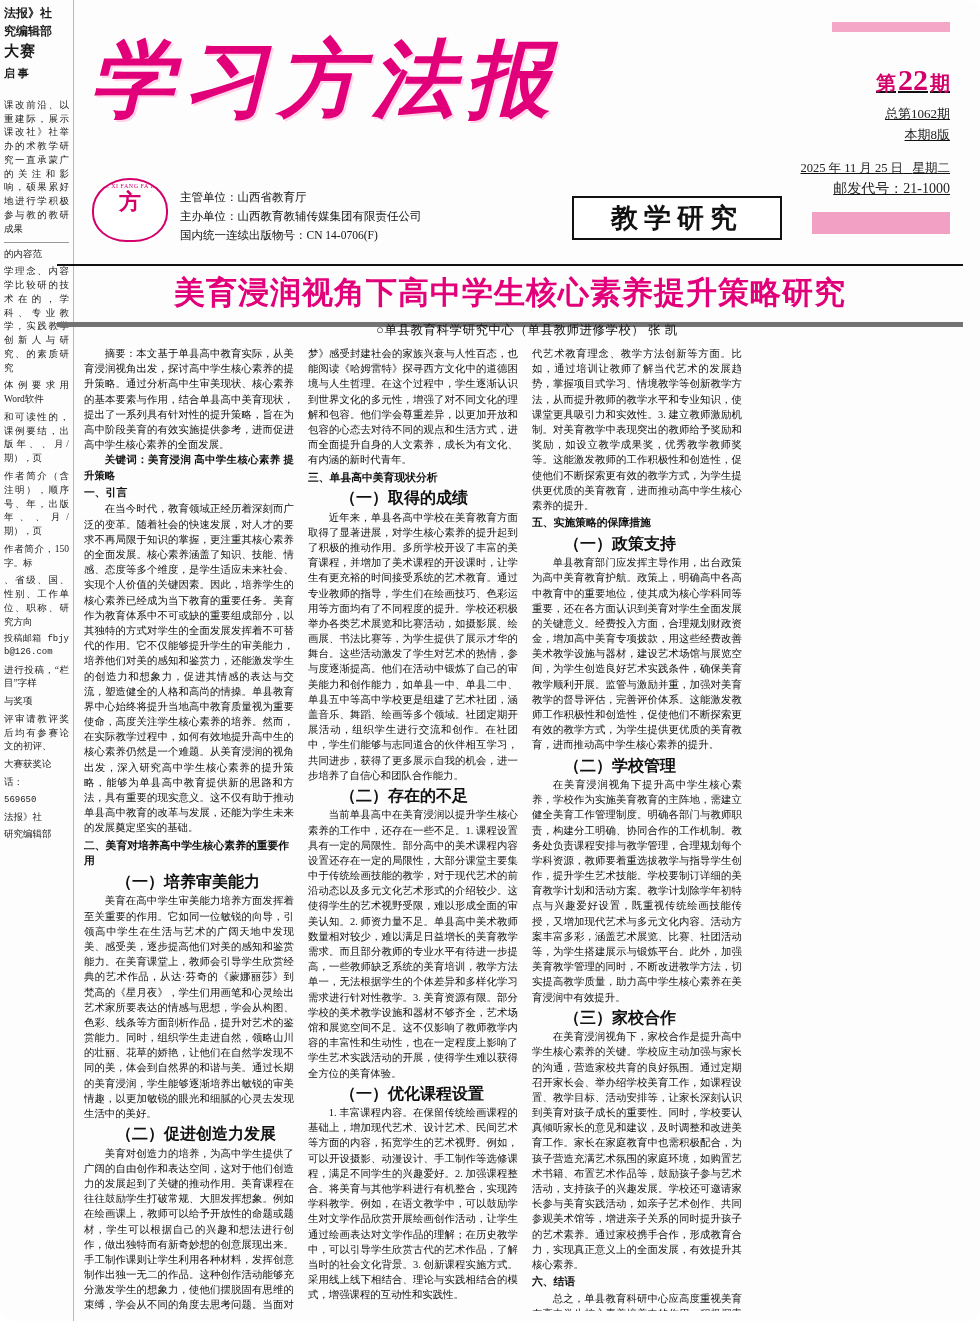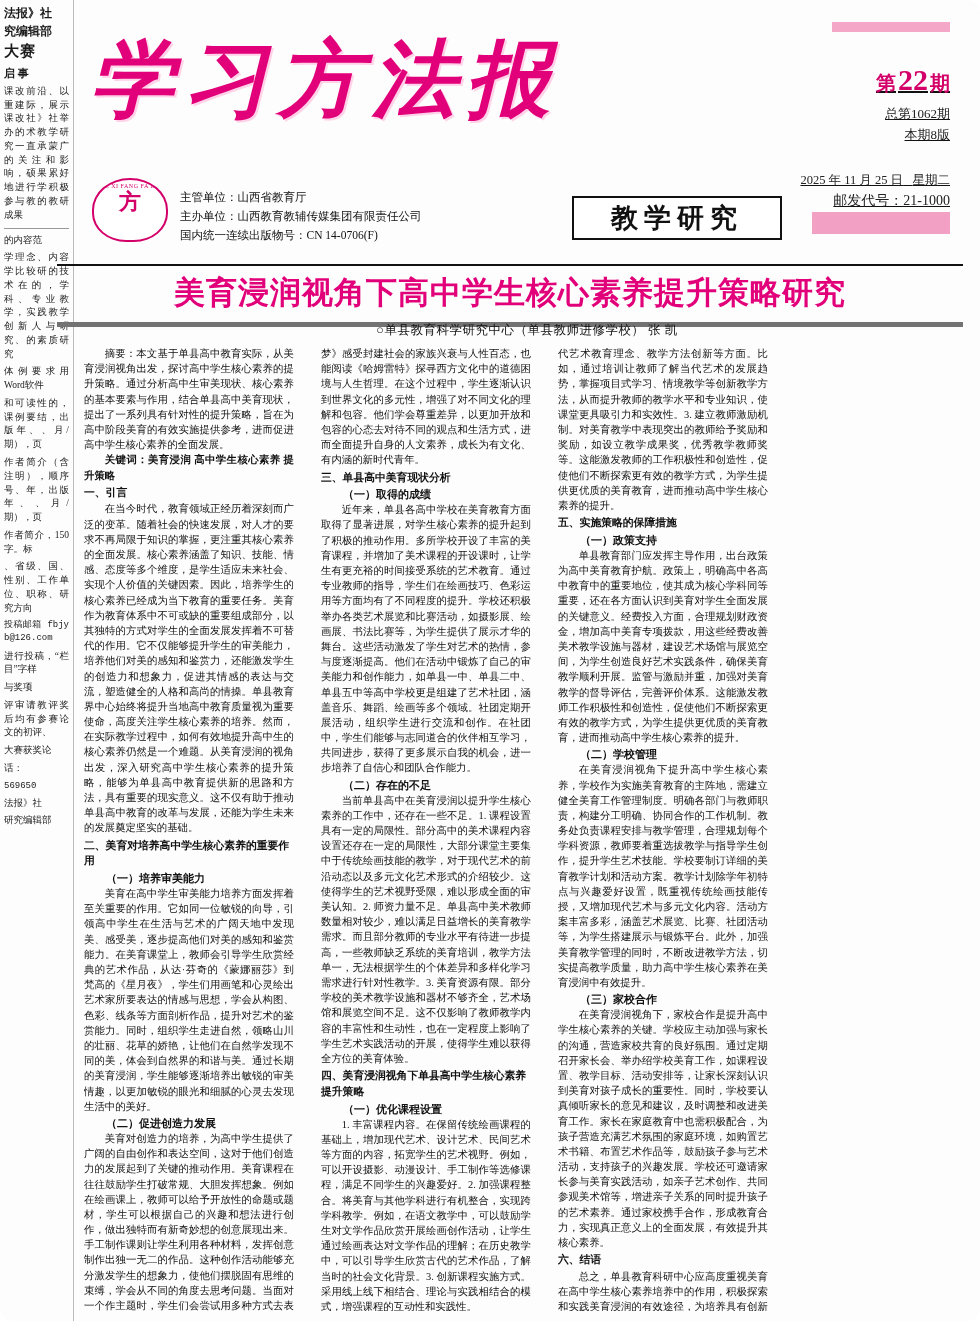--- a/index.html
+++ b/index.html
@@ -45,21 +45,21 @@
   }
   .left-rail .rail-big {
     font-weight: bold;
     font-size: 15px;
     letter-spacing: 1px;
     margin: 2px 0 3px 0;
   }
   .left-rail .rail-sub {
     font-weight: bold;
     font-size: 11px;
-    margin-bottom: 3px;
+    margin-bottom: 17px;
   }
   .left-rail p {
     margin: 0 0 4px 0;
     text-align: justify;
   }
   .left-rail .rail-hr {
     border: none;
     border-top: 1px solid #999;
     margin: 5px 0;
   }
@@ -110,21 +110,21 @@
     font-size: 30px;
     padding: 0 2px;
   }
   .issue-line {
     font-size: 13px;
     color: #222;
   }
   .issue-date {
     font-size: 12.5px;
     color: #222;
-    margin-top: 24px;
+    margin-top: 12px;
   }
   .issue-post {
     font-size: 14px;
     color: #222;
   }
   .pink-bar-2 {
     position: absolute;
     right: 18px; top: 212px;
     width: 138px; height: 22px;
     background: #f2a0c4;
@@ -214,21 +214,21 @@
     letter-spacing: .5px;
   }
 
   
   .body-cols {
     position: absolute;
     left: 84px; top: 346px;
     width: 886px;
     height: 965px;
     display: flex;
-    gap: 27px;
+    gap: 14px;
   }
   .col {
     width: 210px;
     font-size: 10.4px;
     line-height: 1.46;
     text-align: justify;
     color: #111;
     overflow: hidden;
   }
   .col p {
@@ -237,21 +237,21 @@
   }
   .col p.noindent { text-indent: 0; }
   .col h3 {
     margin: 2px 0 1px 0;
     font-size: 10.8px;
     font-weight: bold;
     text-align: left;
   }
   .col h4 {
     margin: 1px 0 0 0;
-    font-size: 11px;
+    font-size: 16px;
     font-weight: bold;
     text-indent: 2em;
   }
 </style>
 </head>
 <body>
 
 <div class="page">
 
   <div class="left-rail">
@@ -329,21 +329,20 @@
         <h4>（二）促进创造力发展</h4>
         <p>美育对创造力的培养，为高中学生提供了广阔的自由创作和表达空间，这对于他们创造力的发展起到了关键的推动作用。美育课程在往往鼓励学生打破常规、大胆发挥想象。例如在绘画课上，教师可以给予开放性的命题或题材，学生可以根据自己的兴趣和想法进行创作，做出独特而有新奇妙想的创意展现出来。手工制作课则让学生利用各种材料，发挥创意制作出独一无二的作品。这种创作活动能够充分激发学生的想象力，使他们摆脱固有思维的束缚，学会从不同的角度去思考问题。当面对一个作主题时，学生们会尝试用多种方式去表现，提出独特的见解和解决方案。在不断的创作实践中，他们的创造力得到了持续锻炼和提升，为今后在各个领域的创新发展奠定坚实基础。</p>
       </div>
     <div class="col" id="c2">
         <p class="noindent">梦》感受封建社会的家族兴衰与人性百态，也能阅读《哈姆雷特》探寻西方文化中的道德困境与人生哲理。在这个过程中，学生逐渐认识到世界文化的多元性，增强了对不同文化的理解和包容。他们学会尊重差异，以更加开放和包容的心态去对待不同的观点和生活方式，进而全面提升自身的人文素养，成长为有文化、有内涵的新时代青年。</p>
         <h3>三、单县高中美育现状分析</h3>
         <h4>（一）取得的成绩</h4>
         <p>近年来，单县各高中学校在美育教育方面取得了显著进展，对学生核心素养的提升起到了积极的推动作用。多所学校开设了丰富的美育课程，并增加了美术课程的开设课时，让学生有更充裕的时间接受系统的艺术教育。通过专业教师的指导，学生们在绘画技巧、色彩运用等方面均有了不同程度的提升。学校还积极举办各类艺术展览和比赛活动，如摄影展、绘画展、书法比赛等，为学生提供了展示才华的舞台。这些活动激发了学生对艺术的热情，参与度逐渐提高。他们在活动中锻炼了自己的审美能力和创作能力，如单县一中、单县二中、单县五中等高中学校更是组建了艺术社团，涵盖音乐、舞蹈、绘画等多个领域。社团定期开展活动，组织学生进行交流和创作。在社团中，学生们能够与志同道合的伙伴相互学习，共同进步，获得了更多展示自我的机会，进一步培养了自信心和团队合作能力。</p>
         <h4>（二）存在的不足</h4>
         <p>当前单县高中在美育浸润以提升学生核心素养的工作中，还存在一些不足。1. 课程设置具有一定的局限性。部分高中的美术课程内容设置还存在一定的局限性，大部分课堂主要集中于传统绘画技能的教学，对于现代艺术的前沿动态以及多元文化艺术形式的介绍较少。这使得学生的艺术视野受限，难以形成全面的审美认知。2. 师资力量不足。单县高中美术教师数量相对较少，难以满足日益增长的美育教学需求。而且部分教师的专业水平有待进一步提高，一些教师缺乏系统的美育培训，教学方法单一，无法根据学生的个体差异和多样化学习需求进行针对性教学。3. 美育资源有限。部分学校的美术教学设施和器材不够齐全，艺术场馆和展览空间不足。这不仅影响了教师教学内容的丰富性和生动性，也在一定程度上影响了学生艺术实践活动的开展，使得学生难以获得全方位的美育体验。</p>
-        <h3>四、美育浸润视角下单县高中学生核心素养提升策略</h3>
         <h4>（一）优化课程设置</h4>
         <p>1. 丰富课程内容。在保留传统绘画课程的基础上，增加现代艺术、设计艺术、民间艺术等方面的内容，拓宽学生的艺术视野。例如，可以开设摄影、动漫设计、手工制作等选修课程，满足不同学生的兴趣爱好。2. 加强课程整合。将美育与其他学科进行有机整合，实现跨学科教学。例如，在语文教学中，可以鼓励学生对文学作品欣赏开展绘画创作活动，让学生通过绘画表达对文学作品的理解；在历史教学中，可以引导学生欣赏古代的艺术作品，了解当时的社会文化背景。3. 创新课程实施方式。采用线上线下相结合、理论与实践相结合的模式，增强课程的互动性和实践性。</p>
       </div>
     <div class="col" id="c3">
         <p class="noindent">代艺术教育理念、教学方法创新等方面。比如，通过培训让教师了解当代艺术的发展趋势，掌握项目式学习、情境教学等创新教学方法，从而提升教师的教学水平和专业知识，使课堂更具吸引力和实效性。3. 建立教师激励机制。对美育教学中表现突出的教师给予奖励和奖励，如设立教学成果奖，优秀教学教师奖等。这能激发教师的工作积极性和创造性，促使他们不断探索更有效的教学方式，为学生提供更优质的美育教育，进而推动高中学生核心素养的提升。</p>
         <h3>五、实施策略的保障措施</h3>
         <h4>（一）政策支持</h4>
         <p>单县教育部门应发挥主导作用，出台政策为高中美育教育护航。政策上，明确高中各高中教育中的重要地位，使其成为核心学科同等重要，还在各方面认识到美育对学生全面发展的关键意义。经费投入方面，合理规划财政资金，增加高中美育专项拨款，用这些经费改善美术教学设施与器材，建设艺术场馆与展览空间，为学生创造良好艺术实践条件，确保美育教学顺利开展。监管与激励并重，加强对美育教学的督导评估，完善评价体系。这能激发教师工作积极性和创造性，促使他们不断探索更有效的教学方式，为学生提供更优质的美育教育，进而推动高中学生核心素养的提升。</p>
         <h4>（二）学校管理</h4>
         <p>在美育浸润视角下提升高中学生核心素养，学校作为实施美育教育的主阵地，需建立健全美育工作管理制度。明确各部门与教师职责，构建分工明确、协同合作的工作机制。教务处负责课程安排与教学管理，合理规划每个学科资源，教师要着重选拔教学与指导学生创作，提升学生艺术技能。学校要制订详细的美育教学计划和活动方案。教学计划除学年初特点与兴趣爱好设置，既重视传统绘画技能传授，又增加现代艺术与多元文化内容。活动方案丰富多彩，涵盖艺术展览、比赛、社团活动等，为学生搭建展示与锻炼平台。此外，加强美育教学管理的同时，不断改进教学方法，切实提高教学质量，助力高中学生核心素养在美育浸润中有效提升。</p>

